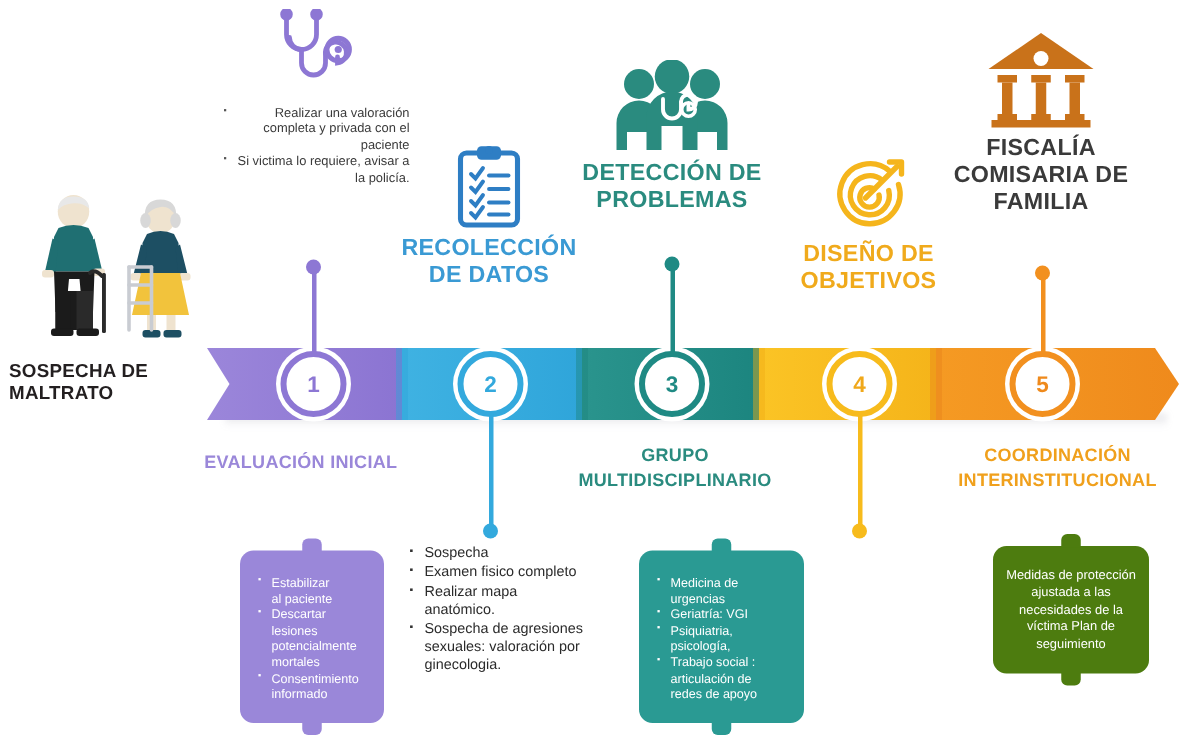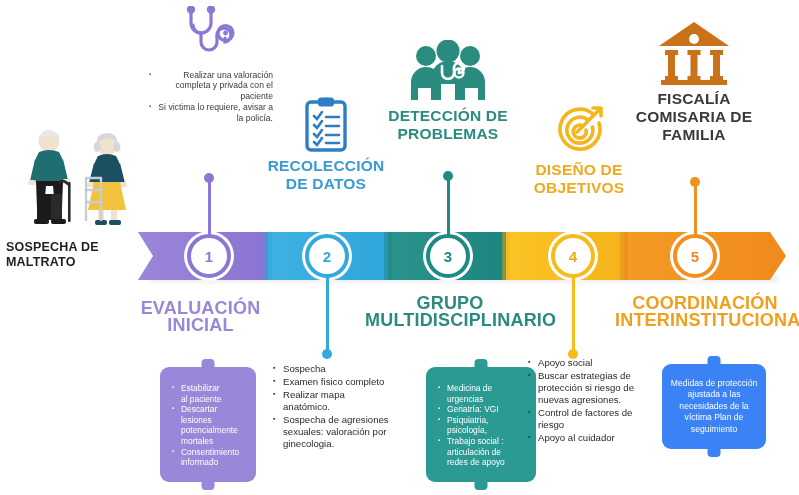--- a/index.html
+++ b/index.html
@@ -51,21 +51,21 @@
   .topgroup .bullets {
     margin-top:6px; text-align:right; font-size:8.6px; line-height:10.4px; color:#3a3a3a;
   }
   .topgroup .bullets li { list-style:none; position:relative; padding-left:9px; margin-bottom:1px; }
   .topgroup .bullets li:before {
     content:"▪"; position:absolute; left:0; top:-1px; font-size:6px; color:#555;
   }
 
   
   .botlabel {
-    position:absolute; text-align:center; font-size:18px; font-weight:bold;
+    position:absolute; text-align:center; font-size:12px; font-weight:bold;
     line-height:17px; letter-spacing:.2px;
   }
 
   
   .detailbox { position:absolute; }
   .tabbox {
     position:relative; border-radius:9px; padding:16px 28px 14px 10px;
   }
   .tabbox:before, .tabbox:after {
     content:""; position:absolute; width:13px; height:9px; background:inherit;
@@ -369,28 +369,20 @@
     <div class="tabbox" style="background:#2a9a93;">
       <ul>
         <li>Medicina de urgencias</li>
         <li>Geriatría: VGI</li>
         <li>Psiquiatria, psicología,</li>
         <li>Trabajo social : articulación de redes de apoyo</li>
       </ul>
     </div>
   </div>
 
-  <div class="detailbox" style="left:527px; top:357px; width:128px;">
-    <ul class="plainlist">
-      <li>Apoyo social</li>
-      <li>Buscar estrategias de protección si riesgo de nuevas agresiones.</li>
-      <li>Control de factores de riesgo</li>
-      <li>Apoyo al cuidador</li>
-    </ul>
-  </div>
 
   <div class="detailbox" style="left:662px; top:364px; width:104px;">
-    <div class="tabbox" style="background:#3b82f6; padding:14px 8px;">
+    <div class="tabbox" style="background:#4d7c0f; padding:14px 8px;">
       <div class="plain">Medidas de protección ajustada a las necesidades de la víctima Plan de seguimiento</div>
     </div>
   </div>
 
 </div>
 
 </body></html>

